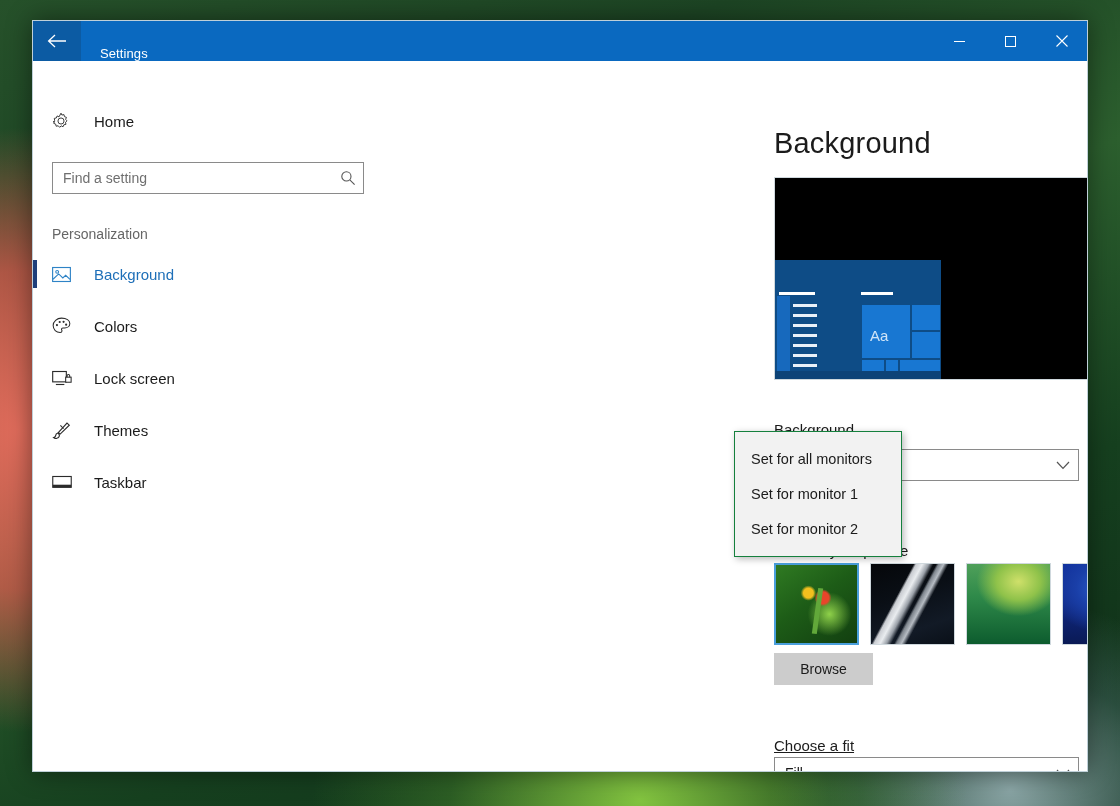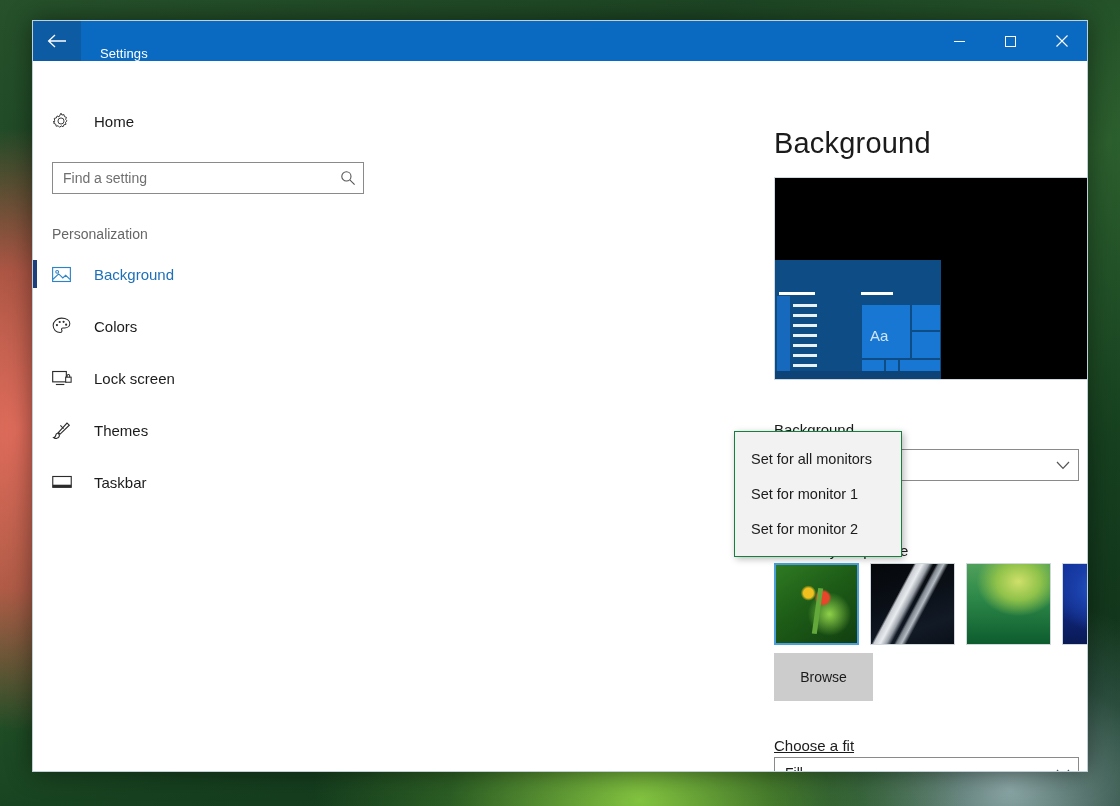--- a/index.html
+++ b/index.html
@@ -342,21 +342,21 @@
     background:
       radial-gradient(ellipse 85% 70% at 50% 30%, #2b5fd0 0%, #1a3fa8 40%, rgba(10,25,90,0) 80%),
       linear-gradient(180deg, #0f2f9c 0%, #112a86 45%, #0a1a55 100%);
   }
 
   .browse-btn {
     position: absolute;
     left: 373px;
     top: 592px;
     width: 99px;
-    height: 48px;
+    height: 32px;
     background: #cccccc;
     border: 1px solid #cccccc;
     box-sizing: border-box;
     font-family: "Liberation Sans", sans-serif;
     font-size: 14px;
     color: #1b1b1b;
     cursor: pointer;
   }
 
   #fit-label { left: 373px; top: 676px; text-decoration: underline; }

